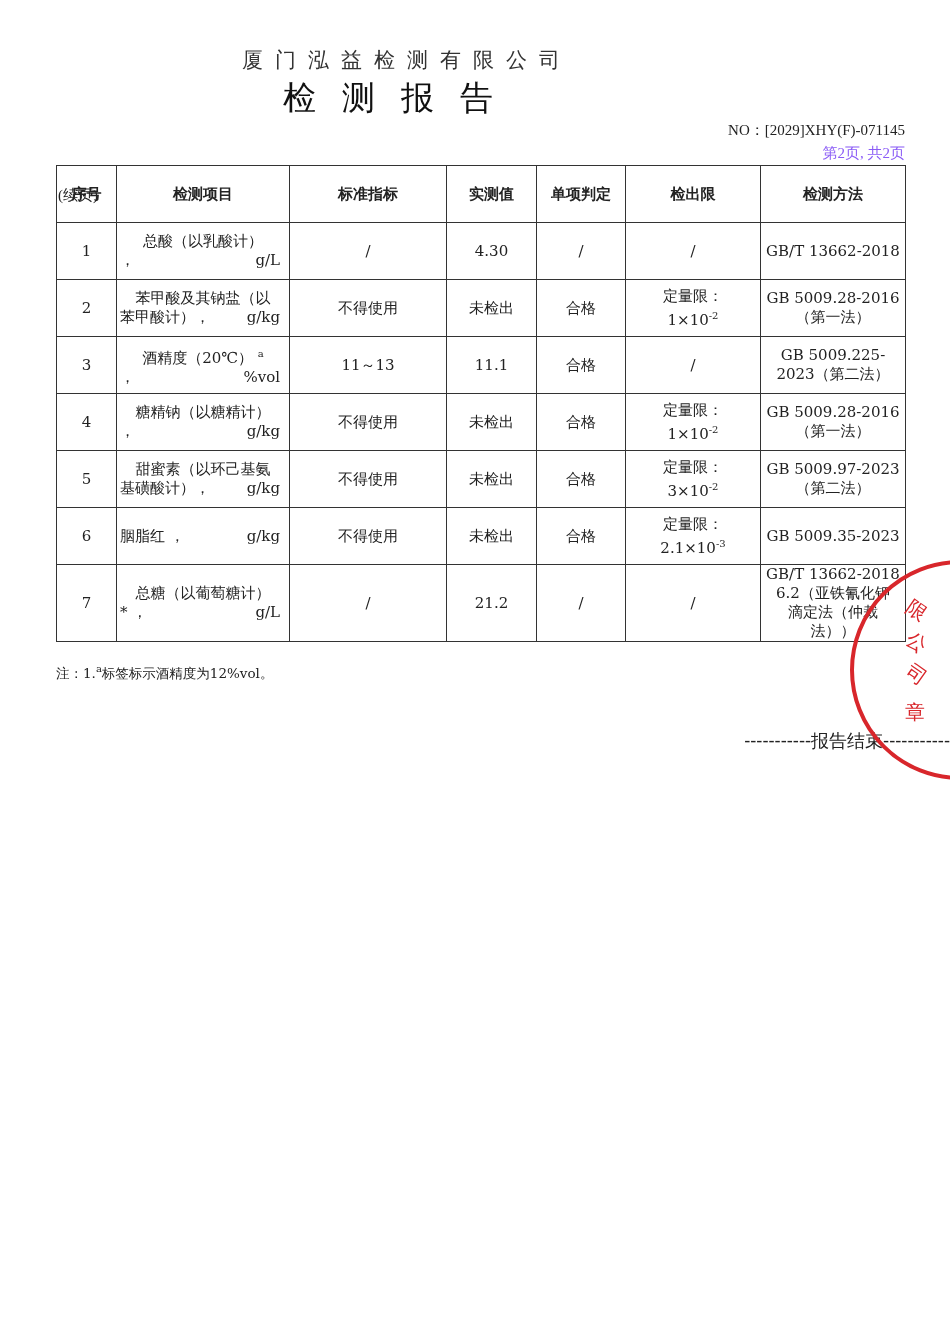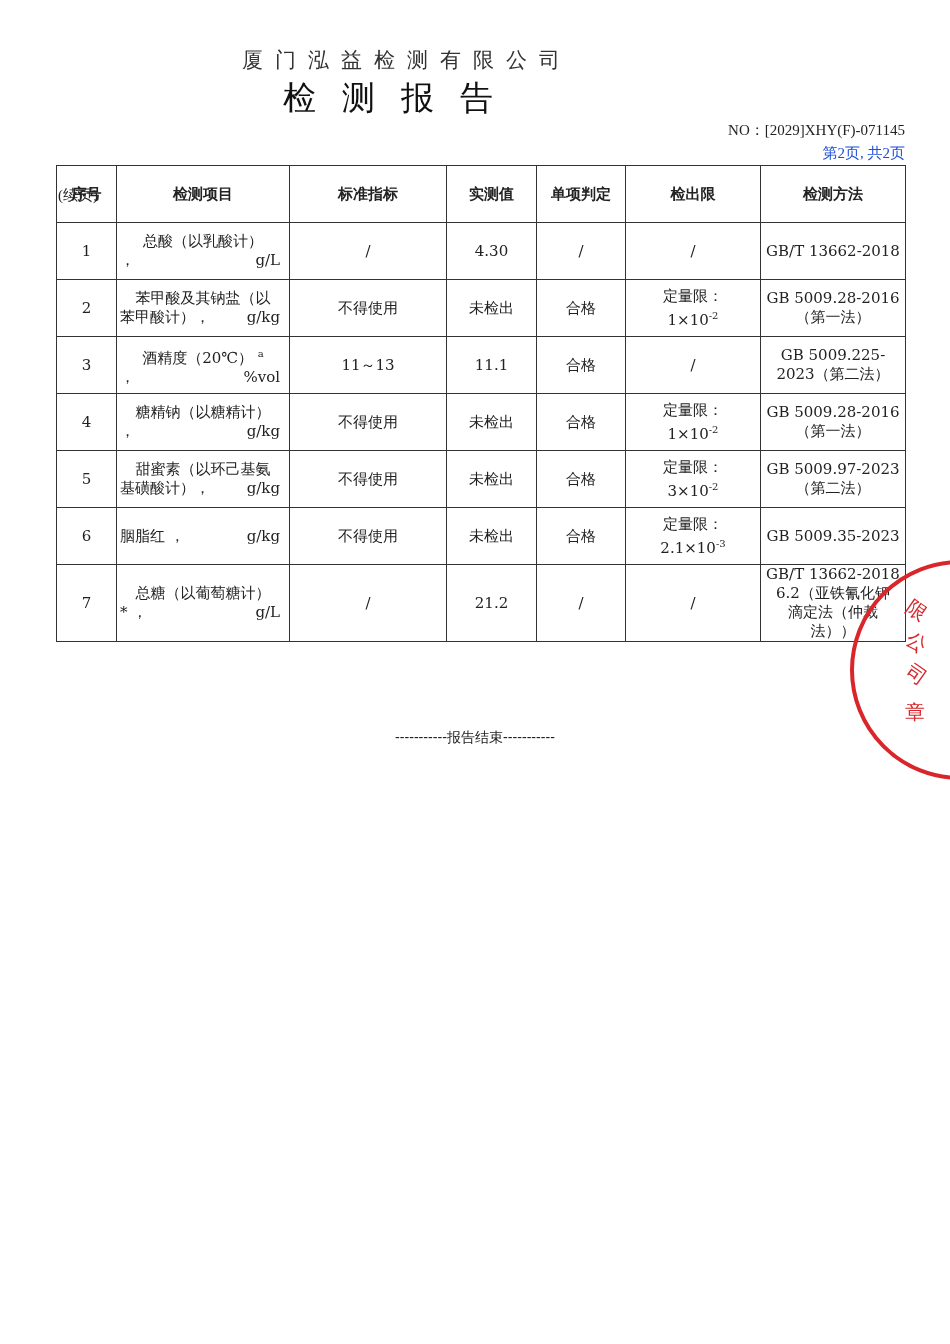--- a/index.html
+++ b/index.html
@@ -6,36 +6,36 @@
   body { width: 950px; height: 1344px; position: relative; overflow: hidden;
          font-family: "DejaVu Serif", "Liberation Serif", serif; color: #222; }
   .company { position: absolute; top: 46px; left: 0; width: 814px; text-align: center;
              font-size: 21px; letter-spacing: 12px; color: #333; }
   .title { position: absolute; top: 76px; left: 0; width: 802px; text-align: center;
            font-size: 33px; letter-spacing: 26px; font-family: "DejaVu Sans", sans-serif; color: #111; }
   .report-no { position: absolute; top: 121px; right: 45px; font-size: 15px;
                font-family: "Liberation Serif", serif; color: #222; }
   .cont { position: absolute; top: 144px; left: 58px; font-size: 15px; color: #222;
           font-family: "Liberation Serif", serif; margin-top: 42px; }
-  .pageinfo { position: absolute; top: 144px; right: 45px; font-size: 15px; color: #1d4ed8;
+  .pageinfo { position: absolute; top: 144px; right: 45px; font-size: 15px; color: #8b5cf6;
               font-family: "Liberation Serif", serif; }
   table.report { position: absolute; top: 165px; left: 56px; width: 849px;
                  border-collapse: collapse; table-layout: fixed; }
   table.report td, table.report th { border: 1.5px solid #333; text-align: center;
                  vertical-align: middle; padding: 0 3px; font-size: 15px; line-height: 19px; }
   table.report th { font-family: "DejaVu Sans", sans-serif; font-weight: bold; font-size: 15px; height: 56px; }
   table.report td { height: 56px; font-family: "DejaVu Serif", serif; }
   td.item { text-align: left; padding-left: 10px; margin-top: 16px; }
   td.item .line2 { display: flex; justify-content: space-between; padding-right: 6px; }
   td.method { font-size: 14.5px; line-height: 19px; padding: 0 2px; }
   sup { font-size: 10px; }
   .notes { position: absolute; top: 660px; left: 56px; width: 850px; font-size: 13.5px;
            line-height: 18px; color: #222; }
-  .end { position: absolute; top: 729px; left: 0; width: 950px; text-align: center;
-         font-size: 14px; color: #222; }
+  .end { position: absolute; top: 729px; left: 0; width: 950px; text-align: right;
+         font-size: 18px; color: #222; }
   .stamp { position: absolute; left: 850px; top: 560px; width: 220px; height: 220px;
            border: 4px solid #d8262b; border-radius: 50%; box-sizing: border-box;
            clip-path: inset(0 calc(100% - 100px) 0 0); }
   .stamp-chars { position: absolute; left: 905px; top: 600px; color: #d8262b; font-size: 20px;
                  line-height: 32px; width: 40px; font-family: "DejaVu Sans", sans-serif; }
   .stamp-chars span { display: block; transform: rotate(35deg); }
   .stamp-chars span.z { transform: rotate(0deg); }
 </style>
 </head>
 <body>
@@ -208,20 +208,21 @@
           <div>GB/T 13662-2018</div>
           <div>6.2（亚铁氰化钾</div>
           <div>滴定法（仲裁</div>
           <div>法））</div>
         </td>
       </tr>
     </tbody>
 </table>
 
 <div class="notes">
+  <div><span>注：1.</span><sup>a</sup><span>标签标示酒精度为12%vol。</span></div>
 </div>
 
 <div class="end">-----------报告结束-----------</div>
 
 <div class="stamp"></div>
 <div class="stamp-chars">
   <span>限</span>
   <span>公</span>
   <span>司</span>
   <span class="z">章</span>

